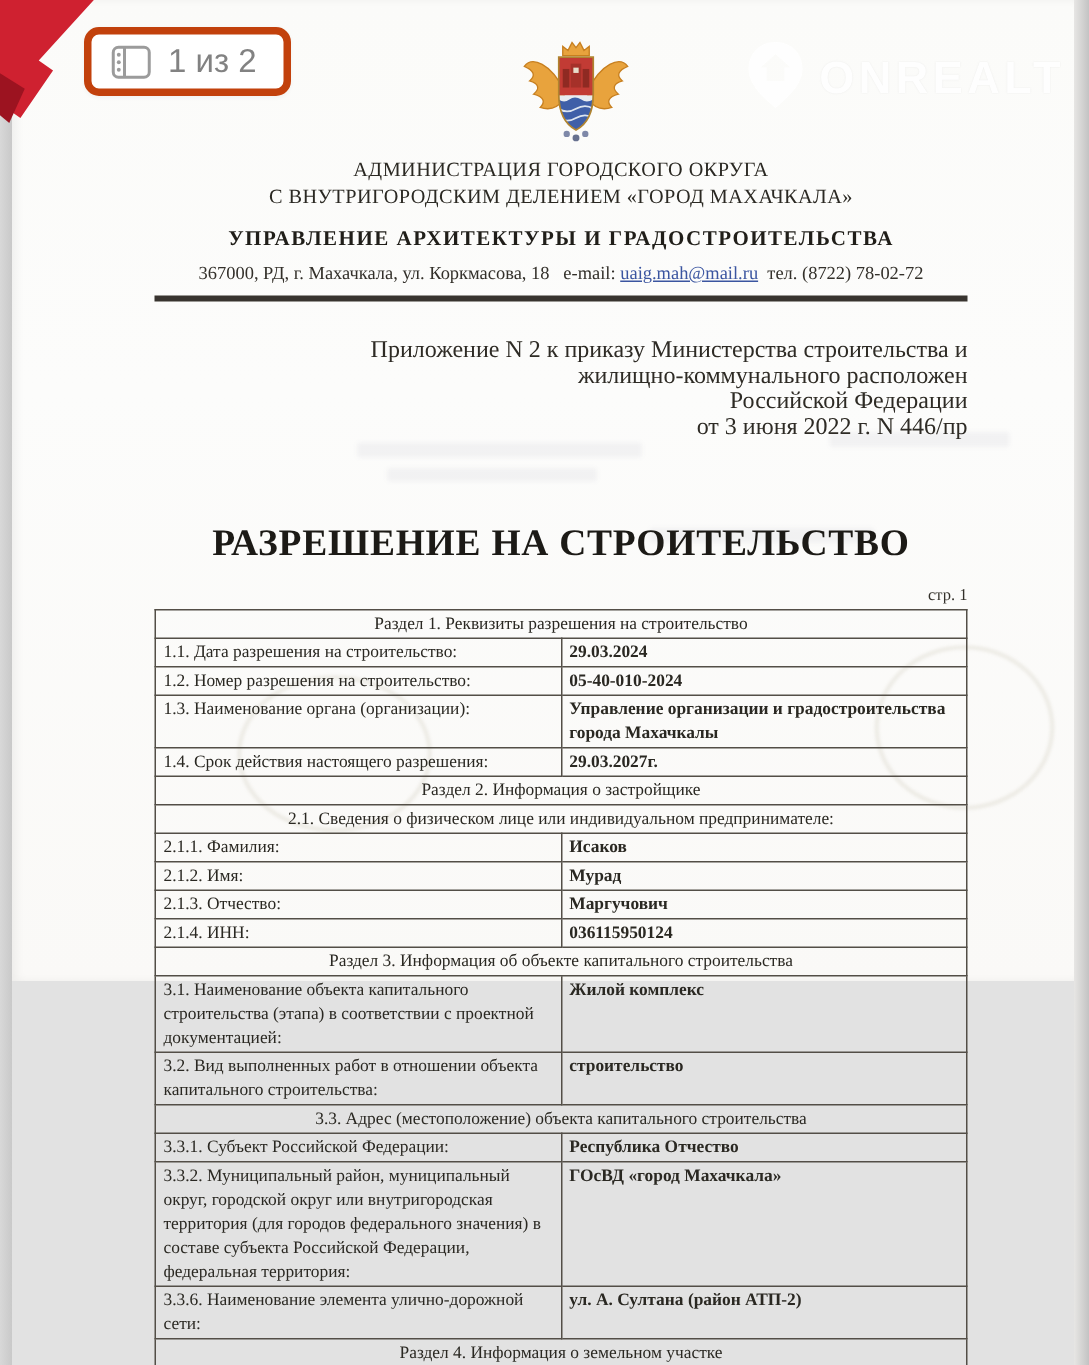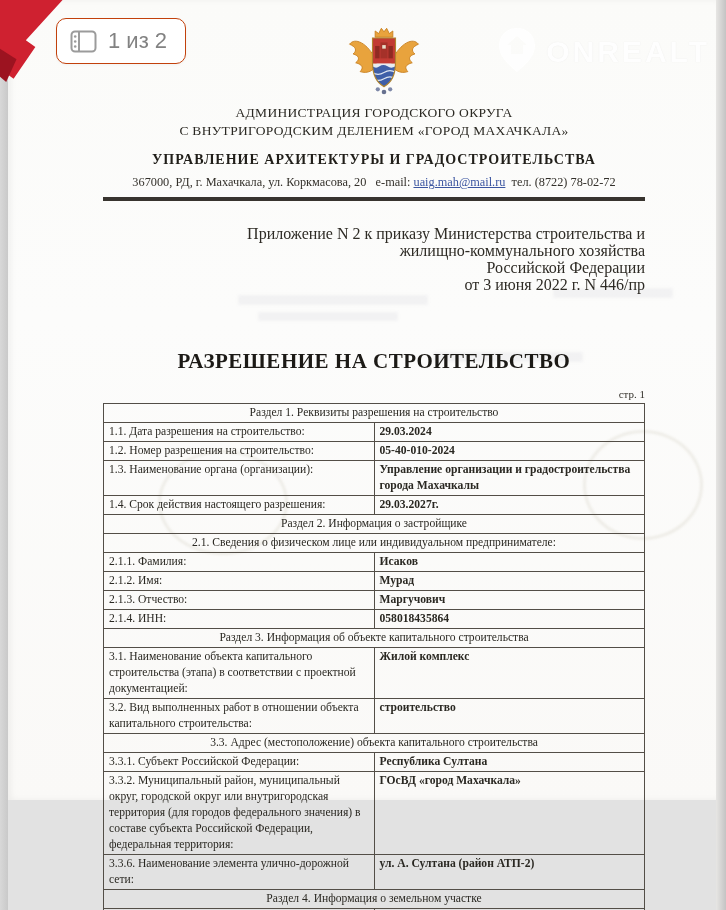--- a/index.html
+++ b/index.html
@@ -5,21 +5,21 @@
   * { margin: 0; padding: 0; box-sizing: border-box; }
   html, body { width: 726px; height: 910px; overflow: hidden; }
   body {
     font-family: "Liberation Serif", serif;
     background: #e2e2e2;
     position: relative;
     color: #26241f;
   }
   
   .paper {
-    position: absolute; left: 8px; top: 0; width: 709px; height: 800px;
+    position: absolute; left: 8px; top: 0; width: 709px; height: 654px;
     background: linear-gradient(180deg, #fbfbf9 0%, #fcfcfb 40%, #faf9f7 100%);
     box-shadow: inset 3px 0 6px rgba(0,0,0,0.05);
   }
   .edge-left {
     position: absolute; left: 0; top: 0; width: 8px; height: 910px;
     background: linear-gradient(90deg, #d8d8d8, #c9c9c9);
   }
   .edge-right {
     position: absolute; right: 0; top: 0; width: 10px; height: 910px;
     background: linear-gradient(90deg, #e7e6e4, #c3c3c3);
@@ -34,21 +34,21 @@
   .ribbon .r2 {
     position: absolute; left: 0; top: 44px; width: 22px; height: 40px;
     background: #9c1320;
     clip-path: polygon(0% 12%, 75% 38%, 28% 95%, 0% 82%);
   }
   .page-pill {
     position: absolute; left: 56px; top: 18px; height: 46px;
     display: flex; align-items: center; gap: 11px;
     padding: 0 18px 0 13px;
     background: rgba(255,255,255,0.94);
-    border: 1px solid #c2410c; border-radius: 10px;
+    border: 5px solid #c2410c; border-radius: 10px;
     font-family: "Liberation Sans", sans-serif;
     color: #828282; font-size: 22px;
     box-shadow: 0 1px 3px rgba(0,0,0,0.04);
     cursor: pointer;
   }
   .page-pill svg { display: block; }
   .brand-watermark {
     position: absolute; right: 16px; top: 26px;
     display: flex; align-items: center; gap: 8px;
     font-family: "Liberation Sans", sans-serif;
@@ -69,21 +69,21 @@
   .dept-line {
     text-align: center; font-size: 14px; font-weight: bold;
     letter-spacing: 1px; margin-top: 10px; line-height: 20px; color: #201e19;
   }
   .addr-line { text-align: center; font-size: 12.3px; margin-top: 4px; line-height: 16px; color: #33302a; }
   .addr-line .email-link { color: #3b55a0; text-decoration: underline; }
   .head-rule { height: 4px; background: #38342f; margin-top: 7px; }
   .annex { margin-top: 24px; text-align: right; font-size: 16px; line-height: 17px; color: #2e2b25; }
   .doc-title {
     margin-top: 56px; text-align: center;
-    font-size: 21px; font-weight: bold; letter-spacing: 0.5px; color: #1c1a16;
+    font-size: 25px; font-weight: bold; letter-spacing: 0.5px; color: #1c1a16;
   }
   .page-label { margin-top: 14px; text-align: right; font-size: 11px; line-height: 13px; color: #33302a; }
   
   table.permit { border-collapse: collapse; width: 100%; margin-top: 2px; table-layout: fixed; }
   table.permit td {
     border: 1px solid #534e47;
     font-size: 11.6px; line-height: 16px;
     padding: 1px 5px; vertical-align: top;
     color: #2a2822;
     overflow: hidden;
@@ -136,30 +136,30 @@
       <circle cx="43" cy="76" r="2.6" fill="#67718f"></circle>
       <circle cx="50" cy="73" r="2.4" fill="#7e88a8"></circle>
     </svg>
   </div>
 
   <div class="doc-body">
     <div class="org-line">АДМИНИСТРАЦИЯ ГОРОДСКОГО ОКРУГА</div>
     <div class="org-line">С ВНУТРИГОРОДСКИМ ДЕЛЕНИЕМ «ГОРОД МАХАЧКАЛА»</div>
     <div class="dept-line">УПРАВЛЕНИЕ АРХИТЕКТУРЫ И ГРАДОСТРОИТЕЛЬСТВА</div>
     <div class="addr-line">
-      <span>367000, РД, г. Махачкала, ул. Коркмасова, 20</span>&nbsp;&nbsp;
+      <span>367000, РД, г. Махачкала, ул. Коркмасова, 18</span>&nbsp;&nbsp;
       <span>e-mail:</span>
       <span class="email-link">uaig.mah@mail.ru</span>&nbsp;
       <span>тел. (8722) 78-02-72</span>
     </div>
     <div class="head-rule"></div>
 
     <div class="annex">
       <div>Приложение N 2 к приказу Министерства строительства и</div>
-      <div>жилищно-коммунального хозяйства</div>
+      <div>жилищно-коммунального расположен</div>
       <div>Российской Федерации</div>
       <div>от 3 июня 2022 г. N 446/пр</div>
     </div>
 
     <div class="doc-title">РАЗРЕШЕНИЕ НА СТРОИТЕЛЬСТВО</div>
     <div class="page-label">стр. 1</div>
 
     <table class="permit">
       <tbody>
           <tr>
@@ -194,39 +194,39 @@
           <tr>
             <td class="label-cell">2.1.2. Имя:</td>
             <td class="value-cell">Мурад</td>
           </tr>
           <tr>
             <td class="label-cell">2.1.3. Отчество:</td>
             <td class="value-cell">Маргучович</td>
           </tr>
           <tr>
             <td class="label-cell">2.1.4. ИНН:</td>
-            <td class="value-cell">058018435864</td>
+            <td class="value-cell">036115950124</td>
           </tr>
           <tr>
             <td colspan="2" class="section-cell">Раздел 3. Информация об объекте капитального строительства</td>
           </tr>
           <tr>
             <td class="label-cell">3.1. Наименование объекта капитального строительства (этапа) в соответствии с проектной документацией:</td>
             <td class="value-cell">Жилой комплекс</td>
           </tr>
           <tr>
             <td class="label-cell">3.2. Вид выполненных работ в отношении объекта капитального строительства:</td>
             <td class="value-cell">строительство</td>
           </tr>
           <tr>
             <td colspan="2" class="full-cell">3.3. Адрес (местоположение) объекта капитального строительства</td>
           </tr>
           <tr>
             <td class="label-cell">3.3.1. Субъект Российской Федерации:</td>
-            <td class="value-cell">Республика Султана</td>
+            <td class="value-cell">Республика Отчество</td>
           </tr>
           <tr>
             <td class="label-cell">3.3.2. Муниципальный район, муниципальный округ, городской округ или внутригородская территория (для городов федерального значения) в составе субъекта Российской Федерации, федеральная территория:</td>
             <td class="value-cell">ГОсВД «город Махачкала»</td>
           </tr>
           <tr>
             <td class="label-cell">3.3.6. Наименование элемента улично-дорожной сети:</td>
             <td class="value-cell">ул. А. Султана (район АТП-2)</td>
           </tr>
           <tr>

